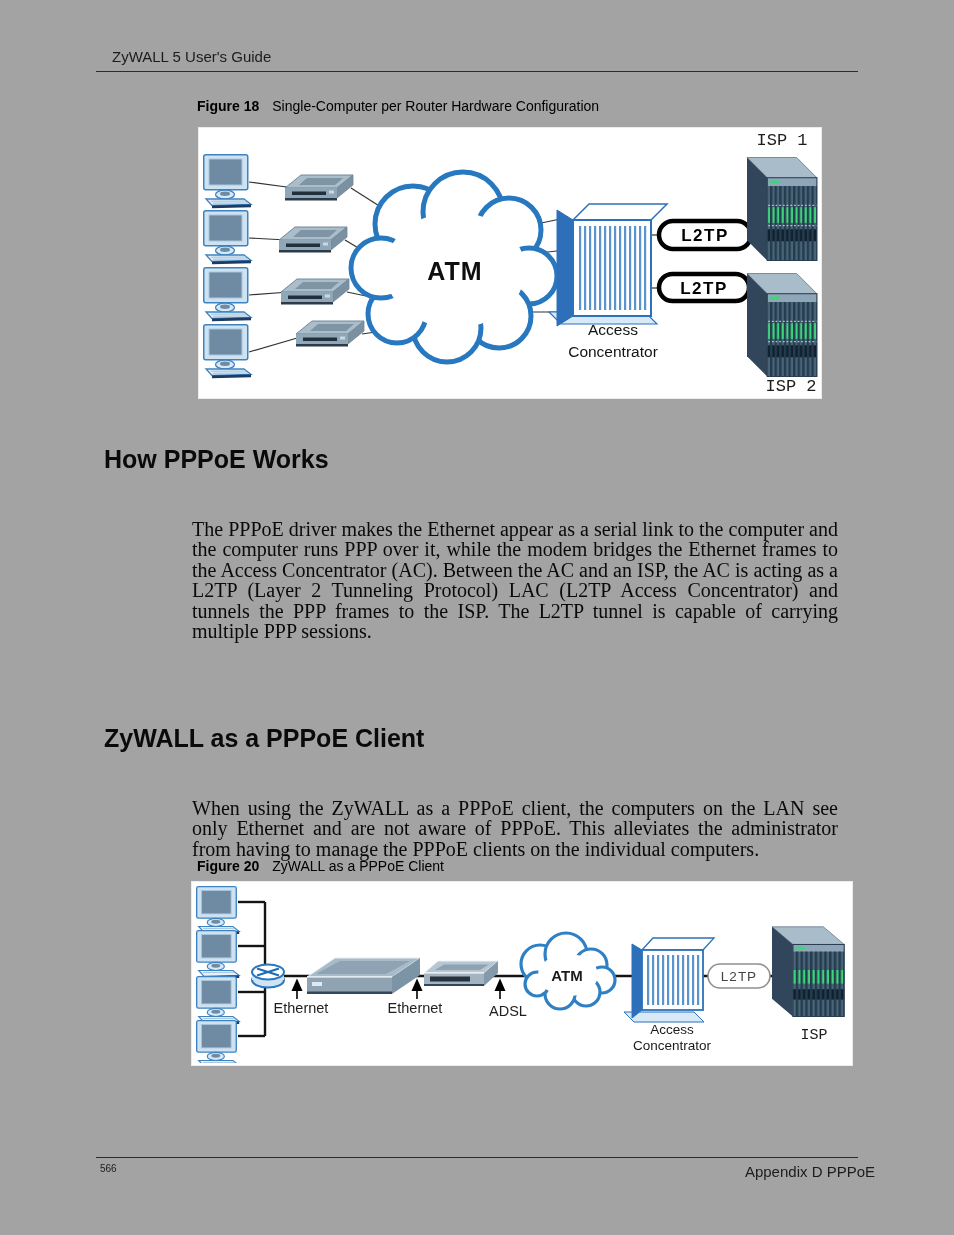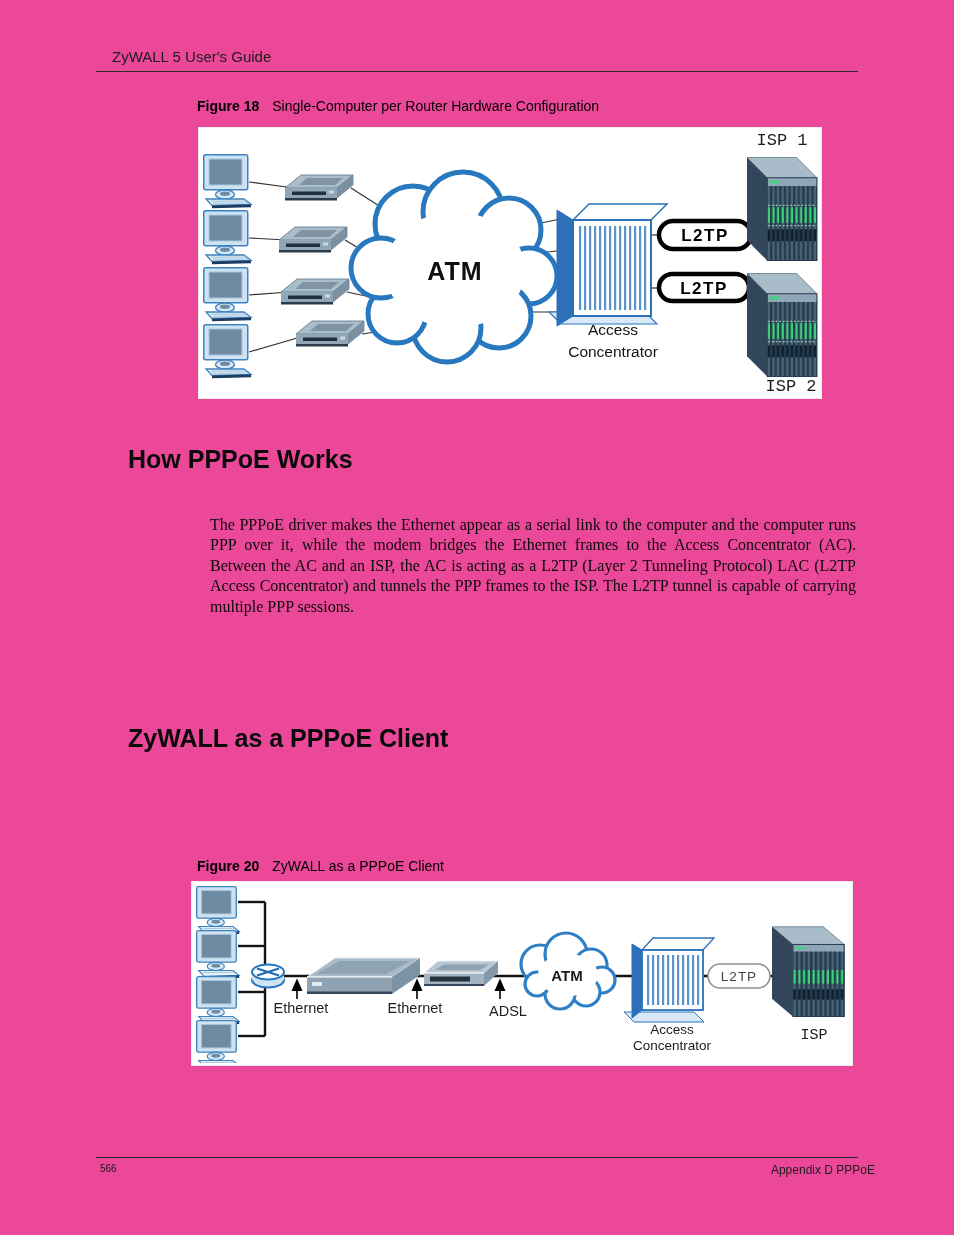--- a/index.html
+++ b/index.html
@@ -1,41 +1,41 @@
 <!DOCTYPE html>
 <html><head>
 <meta charset="utf-8">
 <style>
   html,body { margin:0; padding:0; background:#ffffff; }
   .page {
-    position:relative; width:954px; height:1235px; background:#ec4899;
+    position:relative; width:954px; height:1235px; background:#a3a3a3;
     font-family:"Liberation Sans", sans-serif; overflow:hidden; color:#111;
   }
   .hdr-title { position:absolute; left:112px; top:48px; font-size:15px; color:#1c1c1c; }
   .rule { position:absolute; left:96px; width:762px; height:1px; background:#2b2b2b; }
   .rule-top { top:71px; }
   .rule-bottom { top:1157px; }
   .figcap { position:absolute; font-size:14px; color:#000; white-space:nowrap; }
   .figcap .lbl { font-weight:bold; margin-right:13px; }
   .figcap-18 { left:197px; top:98px; }
   .figcap-19 { left:197px; top:858px; }
   .figbox { position:absolute; background:#ffffff; border:1px solid #ececec; }
   .figbox-18 { left:198px; top:127px; width:622px; height:270px; }
   .figbox-19 { left:191px; top:881px; width:660px; height:183px; }
-  .h1 { position:absolute; left:128px; font-size:25px; font-weight:bold; color:#0a0a0a;
+  .h1 { position:absolute; left:104px; font-size:25px; font-weight:bold; color:#0a0a0a;
         font-family:"Liberation Sans", sans-serif; white-space:nowrap; }
   .h1-a { top:445px; }
   .h1-b { top:724px; }
-  .para { position:absolute; left:210px; width:646px; font-family:"Liberation Serif", serif;
-          font-size:16px; line-height:20.4px; text-align:justify; color:#0a0a0a; }
+  .para { position:absolute; left:192px; width:646px; font-family:"Liberation Serif", serif;
+          font-size:20px; line-height:20.4px; text-align:justify; color:#0a0a0a; }
   .para-1 { top:499px; }
   .para-2 { top:624px; }
   .para-3 { top:778px; }
   .ft-page { position:absolute; left:100px; top:1163px; font-size:10px; color:#1c1c1c; }
-  .ft-chap { position:absolute; right:79px; top:1163px; font-size:12px; color:#1c1c1c; }
+  .ft-chap { position:absolute; right:79px; top:1163px; font-size:15px; color:#1c1c1c; }
   svg text { font-family:"Liberation Sans", sans-serif; }
   svg .mono { font-family:"Liberation Mono", monospace; }
 </style>
 </head>
 <body>
 
 <div class="page">
 
   <div class="hdr-title">ZyWALL 5 User's Guide</div>
   <div class="rule rule-top"></div>
@@ -158,20 +158,21 @@
         <use href="#server18"></use>
       </g>
       <text x="592" y="263" text-anchor="middle" font-size="17" class="mono" fill="#1d1d1d">ISP 2</text>
     </svg>
   </div>
 
   <div class="h1 h1-a">How PPPoE Works</div>
   <p class="para para-1">The PPPoE driver makes the Ethernet appear as a serial link to the computer and the computer runs PPP over it, while the modem bridges the Ethernet frames to the Access Concentrator (AC).  Between the AC and an ISP, the AC is acting as a L2TP (Layer 2 Tunneling Protocol) LAC (L2TP Access Concentrator) and tunnels the PPP frames to the ISP.  The L2TP tunnel is capable of carrying multiple PPP sessions.</p>
 
   <div class="h1 h1-b">ZyWALL as a PPPoE Client</div>
+  <p class="para para-3">When using the ZyWALL as a PPPoE client, the computers on the LAN see only Ethernet and are not aware of PPPoE.  This alleviates the administrator from having to manage the PPPoE clients on the individual computers.</p>
 
   <div class="figcap figcap-19">
     <span class="lbl">Figure 20</span><span>ZyWALL as a PPPoE Client</span>
   </div>
 
   <div class="figbox figbox-19">
     <svg width="658" height="181" viewBox="0 0 658 181">
       <defs>
         <pattern id="stripes19" width="5" height="4" patternUnits="userSpaceOnUse">
           <rect x="0" y="0" width="2.2" height="4" fill="#5b93cf"></rect>

